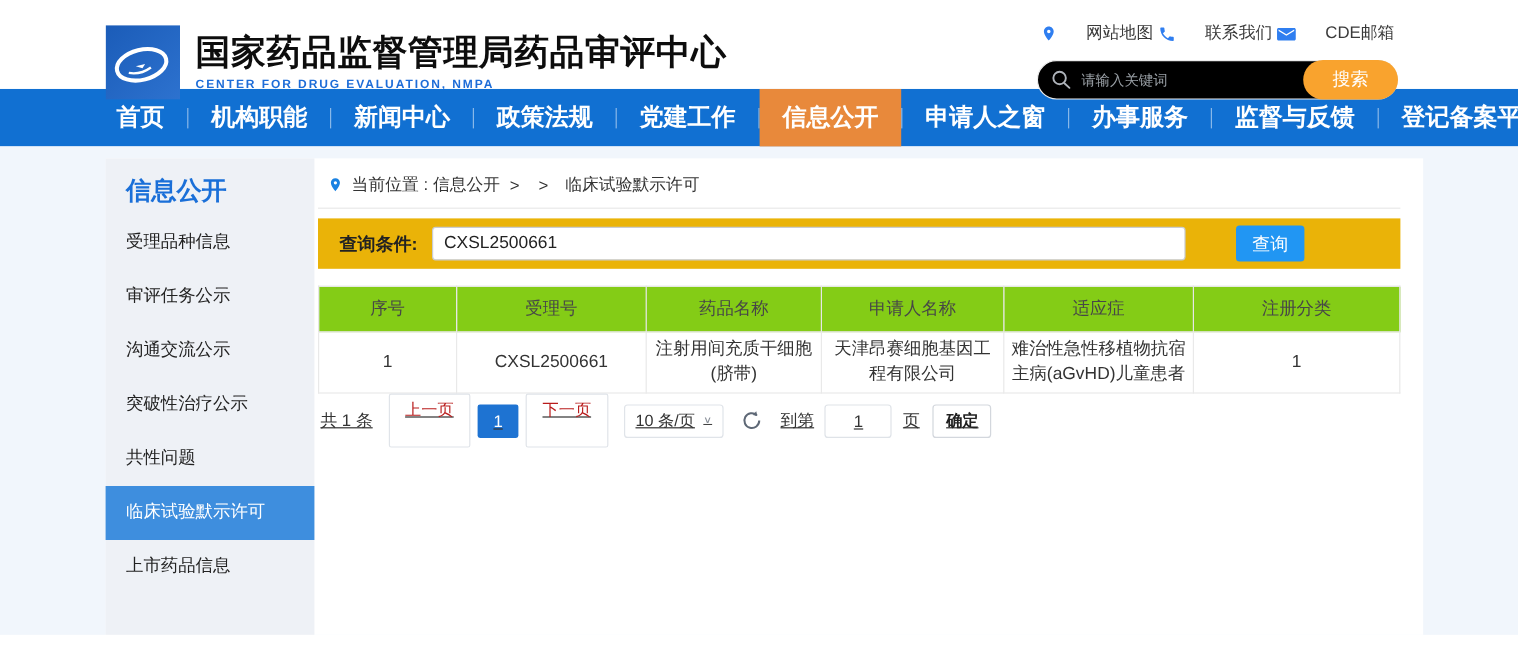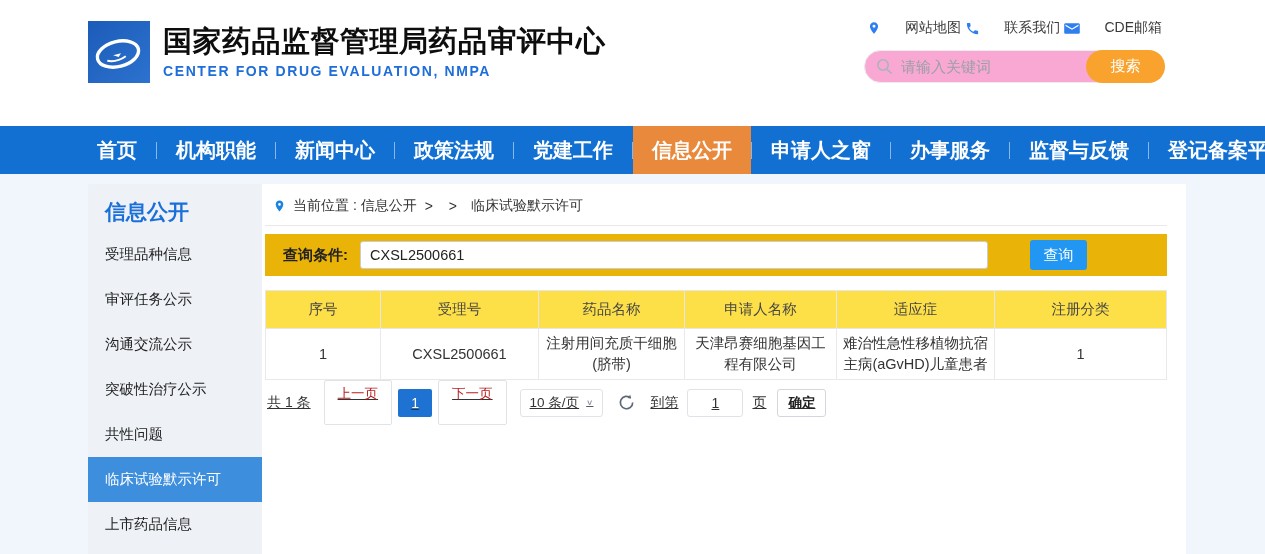--- a/index.html
+++ b/index.html
@@ -1,33 +1,33 @@
 <!DOCTYPE html>
 <html><head>
 <meta charset="utf-8">
 <style>
   * { margin:0; padding:0; box-sizing:border-box; }
   html,body { width:1265px; height:554px; overflow:hidden;
     font-family:"Liberation Sans","DejaVu Sans",sans-serif; background:#fff; }
 
   
-  .top-header { position:relative; height:126px; background:#fff; }
+  .top-header { position:relative; height:74px; background:#fff; }
   .brand { position:absolute; left:88px; top:21px; display:flex; align-items:center; }
   .logo { width:62px; height:62px; display:block; }
   .brand-text { margin-left:13px; }
   .brand-title { font-size:29px; font-weight:800; color:#0d0d0d; letter-spacing:.5px; line-height:1.15; }
-  .brand-sub { margin-top:4px; font-size:14px; font-weight:700; color:#1e6dd8; letter-spacing:1.6px; }
+  .brand-sub { margin-top:4px; font-size:10px; font-weight:700; color:#1e6dd8; letter-spacing:1.6px; }
 
   .top-right { position:absolute; right:100px; top:17px; width:301px; }
   .quick-links { display:flex; justify-content:space-between; align-items:center; height:22px; margin-bottom:11px; padding:0 3px; }
   .qlink { display:flex; align-items:center; gap:24px; font-size:14px; color:#3a3a3a; cursor:pointer; }
   .qlink svg { display:block; }
   .search-wrap { position:relative; height:33px; }
-  .search-input { width:301px; height:33px; border:1px solid #ececec; background:#f9a8d4;
-    border-radius:17px; padding:0 84px 0 36px; font-size:15px; color:#666; outline:none;
+  .search-input { width:301px; height:33px; border:1px solid #ececec; background:#000000;
+    border-radius:17px; padding:0 84px 0 36px; font-size:12px; color:#666; outline:none;
     font-family:inherit; }
   .search-input::placeholder { color:#9aa0a6; }
   .search-icon { position:absolute; left:12px; top:8px; }
   .search-btn { position:absolute; right:0; top:0; width:79px; height:33px; border:none;
     border-radius:17px; background:#f9a32e; color:#fff; font-size:15px; cursor:pointer; font-family:inherit; }
 
   
   .main-nav { height:48px; background:#1170d2; display:flex; align-items:center; padding-left:78px; }
   .nav-item { height:48px; line-height:48px; padding:0 19px; color:#fff; font-size:20px;
     font-weight:700; cursor:pointer; white-space:nowrap; }
@@ -54,21 +54,21 @@
   .bc-sep { margin:0 8px; color:#333; letter-spacing:6px; }
 
   .query-bar { margin-top:8px; height:42px; background:#eab308; display:flex; align-items:center; padding-left:18px; }
   .query-label { font-size:15px; font-weight:600; color:#222; }
   .query-input { margin-left:12px; width:628px; height:28px; border:1px solid #c9ccd1; border-radius:3px;
     background:#fff; padding:0 9px; font-size:14.5px; color:#222; outline:none; font-family:inherit; }
   .query-btn { margin-left:42px; width:57px; height:30px; border:none; border-radius:3px;
     background:#2196f3; color:#fff; font-size:15px; cursor:pointer; font-family:inherit; }
 
   table.result { margin-top:14px; width:901px; border-collapse:collapse; table-layout:fixed; }
-  table.result th { height:38px; background:#fde047; border:1px solid #e6e6e6; font-weight:400;
+  table.result th { height:38px; background:#84cc16; border:1px solid #e6e6e6; font-weight:400;
     font-size:14.5px; color:#474747; text-align:center; }
   table.result td { height:48px; background:#fff; border:1px solid #e9e9e9; font-size:14.5px;
     color:#333; text-align:center; line-height:1.45; padding:4px 6px; word-break:break-all; }
   .c1{width:115px}.c2{width:158px}.c3{width:146px}.c4{width:152px}.c5{width:158px}.c6{width:172px}
 
   .pagination { margin-top:0; display:flex; align-items:center; font-size:14px; color:#333; padding-left:2px;text-decoration:underline; }
   .pg-total { margin-right:13px; }
   .pg-btn { height:45px; line-height:26px; padding:0 13px; border:1px solid #e0e4e9; background:#fff;
     color:#b91c1c; border-radius:2px; font-size:13.5px; cursor:default; }
   .pg-num { width:34px; height:28px; line-height:28px; text-align:center; background:#1e73d2;

